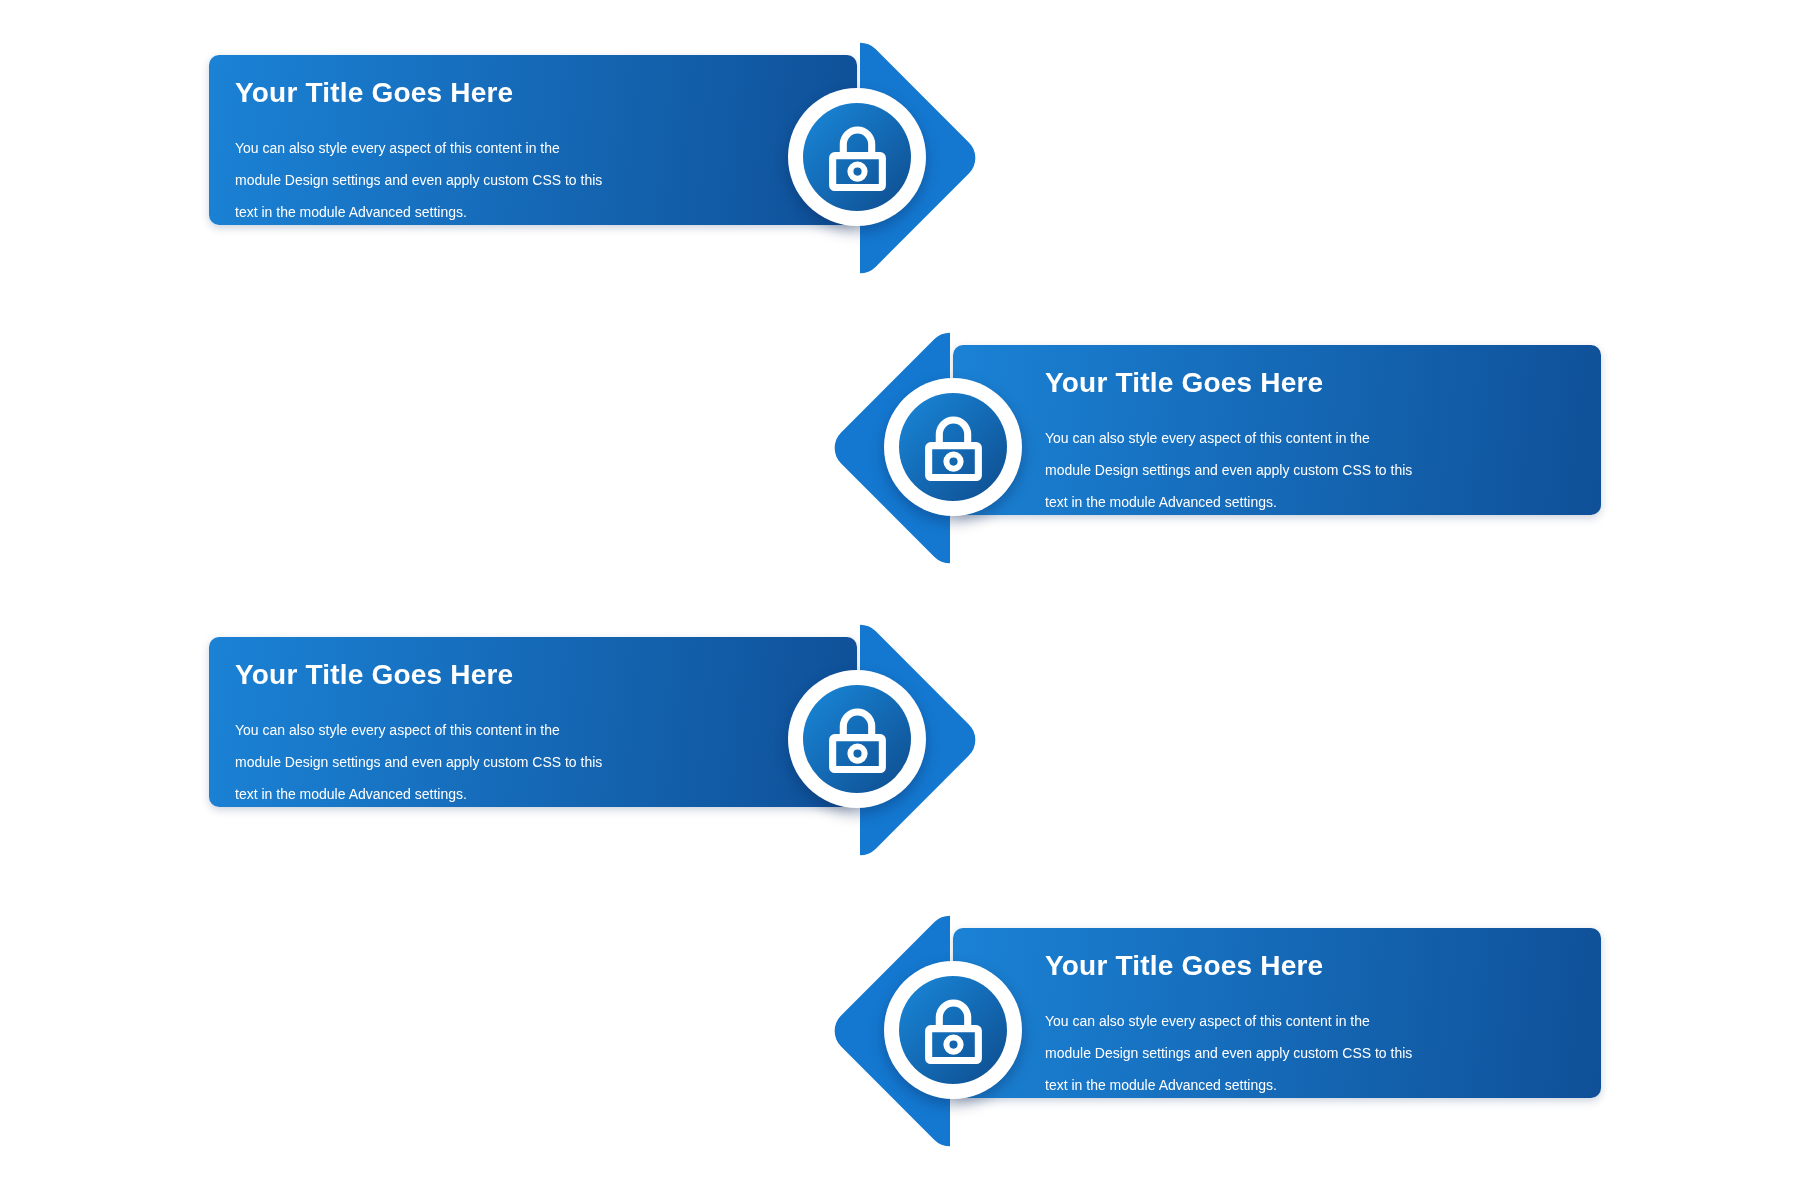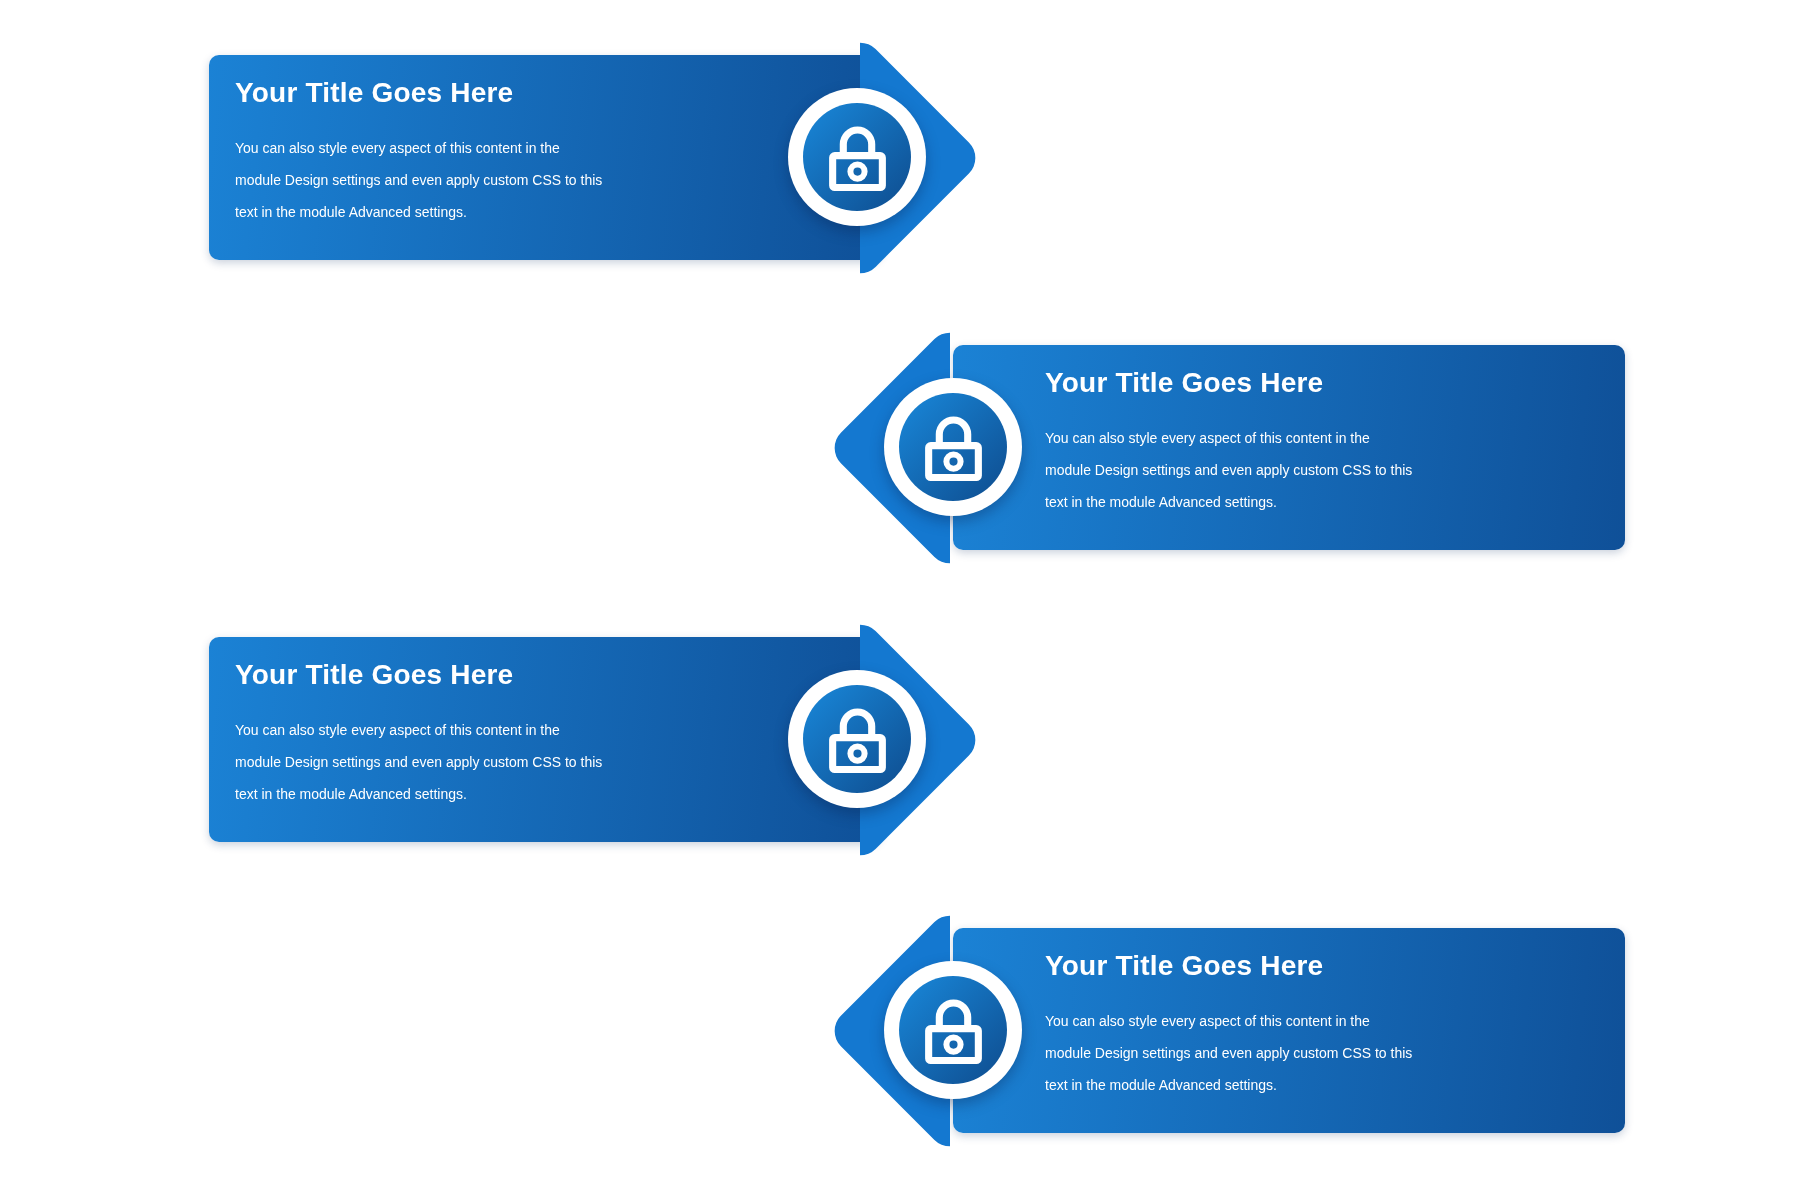--- a/index.html
+++ b/index.html
@@ -10,22 +10,21 @@
   body {
     width: 1800px;
     height: 1182px;
     position: relative;
     overflow: hidden;
     font-family: "Liberation Sans", sans-serif;
   }
   .module {
     position: absolute;
     width: 648px;
-    height: 205px;
-    padding-left: 24px;
+    height: 170px;
   }
   #module-1 { left: 209px; top: 55px; }
   #module-2 { left: 953px; top: 345px; }
   #module-3 { left: 209px; top: 637px; }
   #module-4 { left: 953px; top: 928px; }
 
   
   .card {
     position: absolute;
     left: 0; top: 0; right: 0; bottom: 0;

